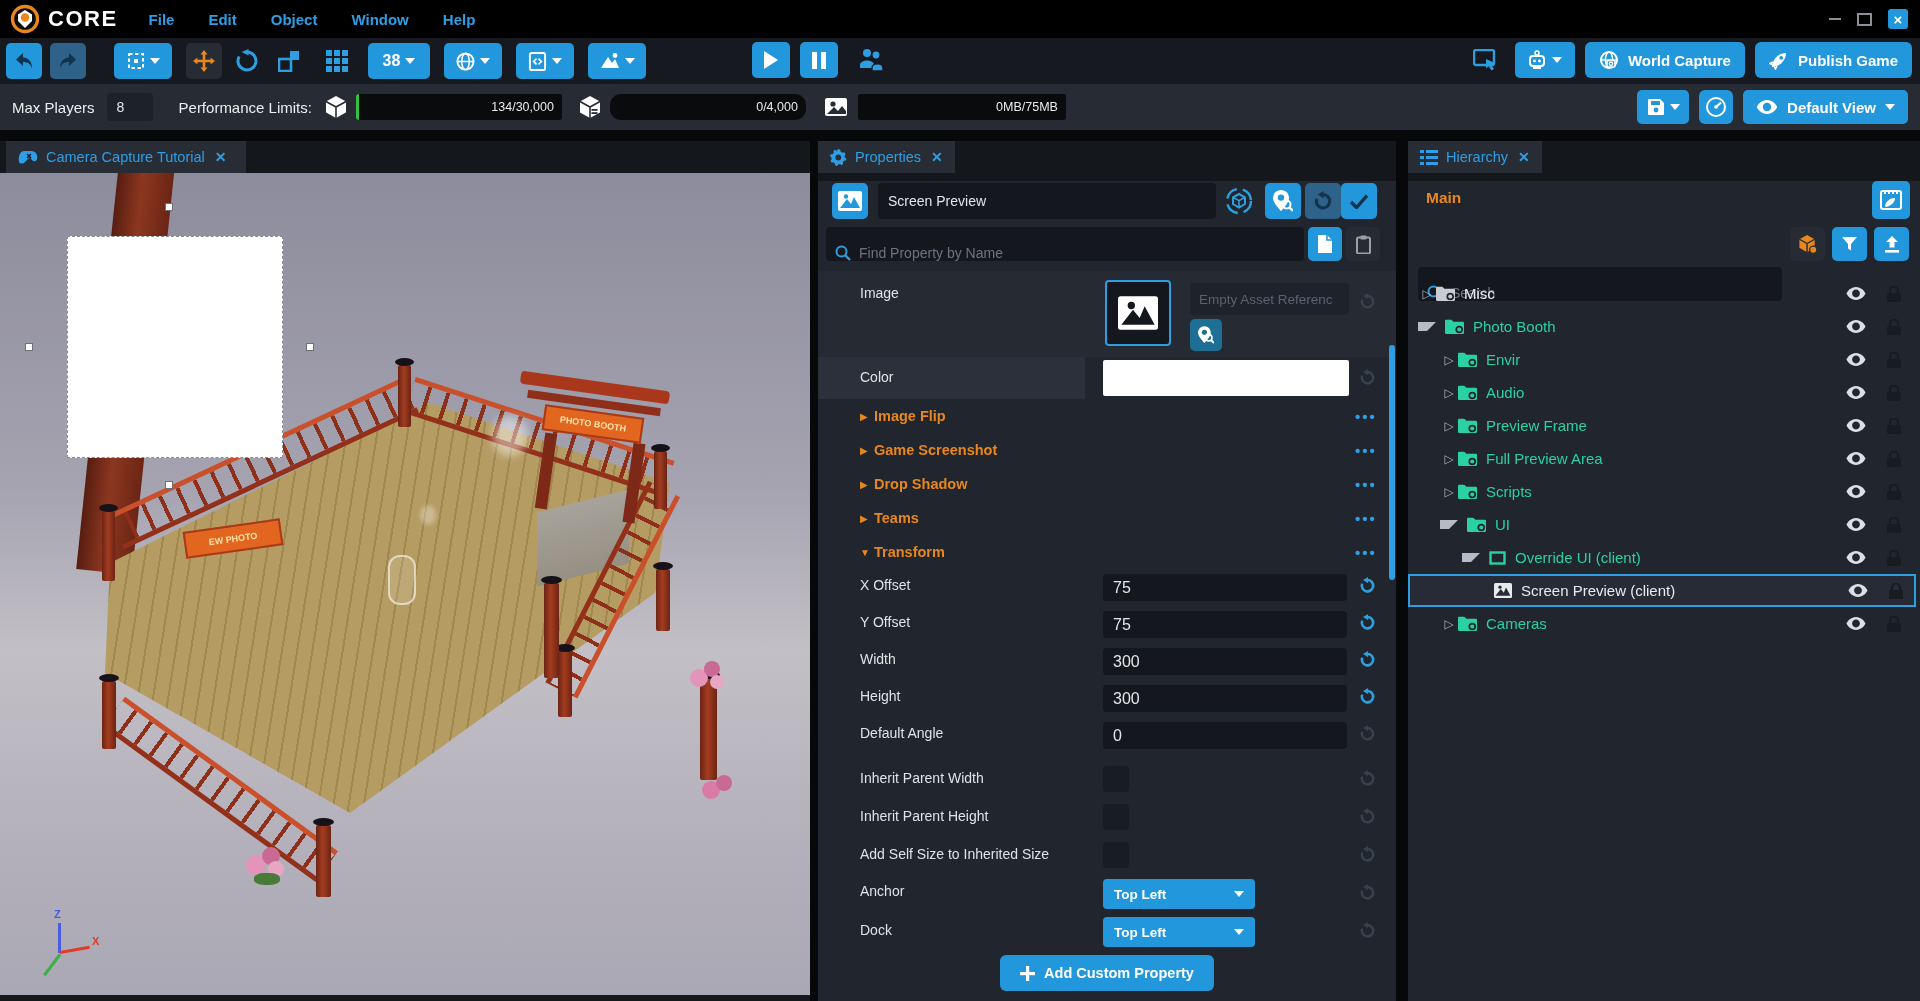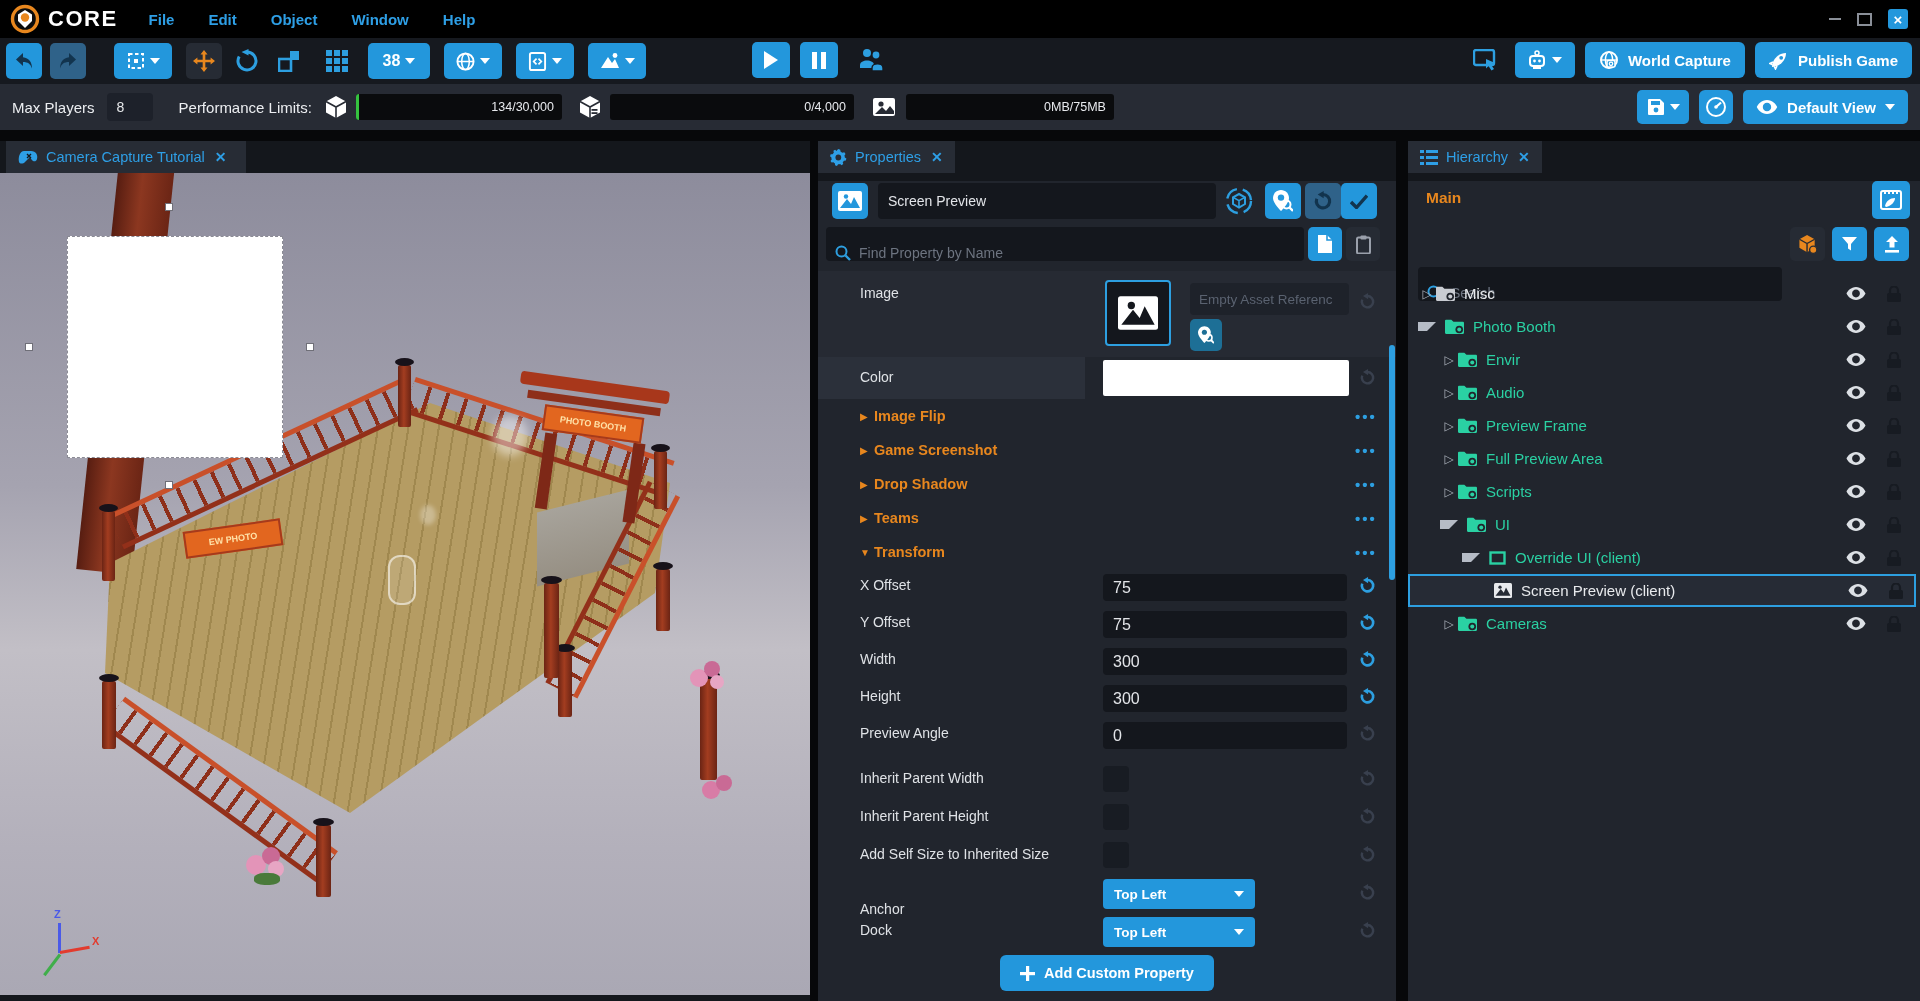--- a/index.html
+++ b/index.html
@@ -301,21 +301,21 @@
     <span>134/30,000</span>
   </div>
   <span class="glyph">
     <svg width="20" height="22" viewBox="0 0 20 22">
         <path d="M10 0 L20 5.5 V16.5 L10 22 L0 16.5 V5.5 Z" fill="#fff"></path>
         <path d="M0 5.5 L10 11 L20 5.5 M10 11 V22" stroke="#272b34" stroke-width="1.6" fill="none"></path>
         <rect x="11.5" y="13" width="6" height="1.8" fill="#272b34"></rect>
         <rect x="11.5" y="16.2" width="6" height="1.8" fill="#272b34"></rect>
       </svg>
   </span>
-  <div class="meter" style="width:244px;">
+  <div class="meter" style="width:196px;border-radius:11px;">
     <span>0/4,000</span>
   </div>
   <span class="glyph">
     <svg width="24" height="22" viewBox="0 0 24 22">
         <path d="M3 2 H21 Q23 2 23 4 V18 Q23 20 21 20 H3 Q1 20 1 18 V4 Q1 2 3 2 Z" fill="#fff"></path>
         <circle cx="9" cy="8" r="2.6" fill="#272b34"></circle>
         <path d="M3 18 L10 11 L14 15 L18 10 L22 15 V18 Z" fill="#272b34"></path>
       </svg>
   </span>
   <div class="meter" style="width:208px;">
@@ -600,21 +600,21 @@
     <span class="plabel" style="top:8px;">Height</span>
     <input class="pinput" style="top: 5px;" value="300">
     <span class="preset glyph" style="top:8px;">
         <svg width="17" height="17" viewBox="0 0 18 18" style="color:#2d9fe0">
           <path d="M9 3.2 a6 6 0 1 1 -5.6 3.8" fill="none" stroke="currentColor" stroke-width="2.8"></path>
           <path d="M9.6 0 L4.2 3.2 L9.6 6.6 Z" fill="currentColor"></path>
         </svg>
       </span>
   </div>
   <div class="abs" style="left:0;top:576px;width:578px;height:37px;">
-    <span class="plabel" style="top:8px;">Preview Angle</span>
+    <span class="plabel" style="top:8px;">Default Angle</span>
     <input class="pinput" style="top: 5px;" value="0">
     <span class="preset glyph" style="top:8px;">
         <svg width="17" height="17" viewBox="0 0 18 18" style="color:#39404e">
           <path d="M9 3.2 a6 6 0 1 1 -5.6 3.8" fill="none" stroke="currentColor" stroke-width="2.6"></path>
           <path d="M9.6 0 L4.2 3.2 L9.6 6.6 Z" fill="currentColor"></path>
         </svg>
       </span>
   </div>
 
   <div class="abs" style="left:0;top:620px;width:578px;height:38px;">
@@ -642,21 +642,21 @@
     <span class="checkbox" style="top:5px;"></span>
     <span class="preset glyph" style="top:9px;">
         <svg width="17" height="17" viewBox="0 0 18 18" style="color:#39404e">
           <path d="M9 3.2 a6 6 0 1 1 -5.6 3.8" fill="none" stroke="currentColor" stroke-width="2.6"></path>
           <path d="M9.6 0 L4.2 3.2 L9.6 6.6 Z" fill="currentColor"></path>
         </svg>
       </span>
   </div>
 
   <div class="abs" style="left:0;top:734px;width:578px;height:38px;">
-    <span class="plabel" style="top:26px;">Anchor</span>
+    <span class="plabel" style="top:8px;">Anchor</span>
     <div class="dropdown" style="top:4px;">
       <span>Top Left</span>
         <span class="caret"></span>
     </div>
     <span class="preset glyph" style="top:9px;">
         <svg width="17" height="17" viewBox="0 0 18 18" style="color:#39404e">
           <path d="M9 3.2 a6 6 0 1 1 -5.6 3.8" fill="none" stroke="currentColor" stroke-width="2.6"></path>
           <path d="M9.6 0 L4.2 3.2 L9.6 6.6 Z" fill="currentColor"></path>
         </svg>
       </span>

